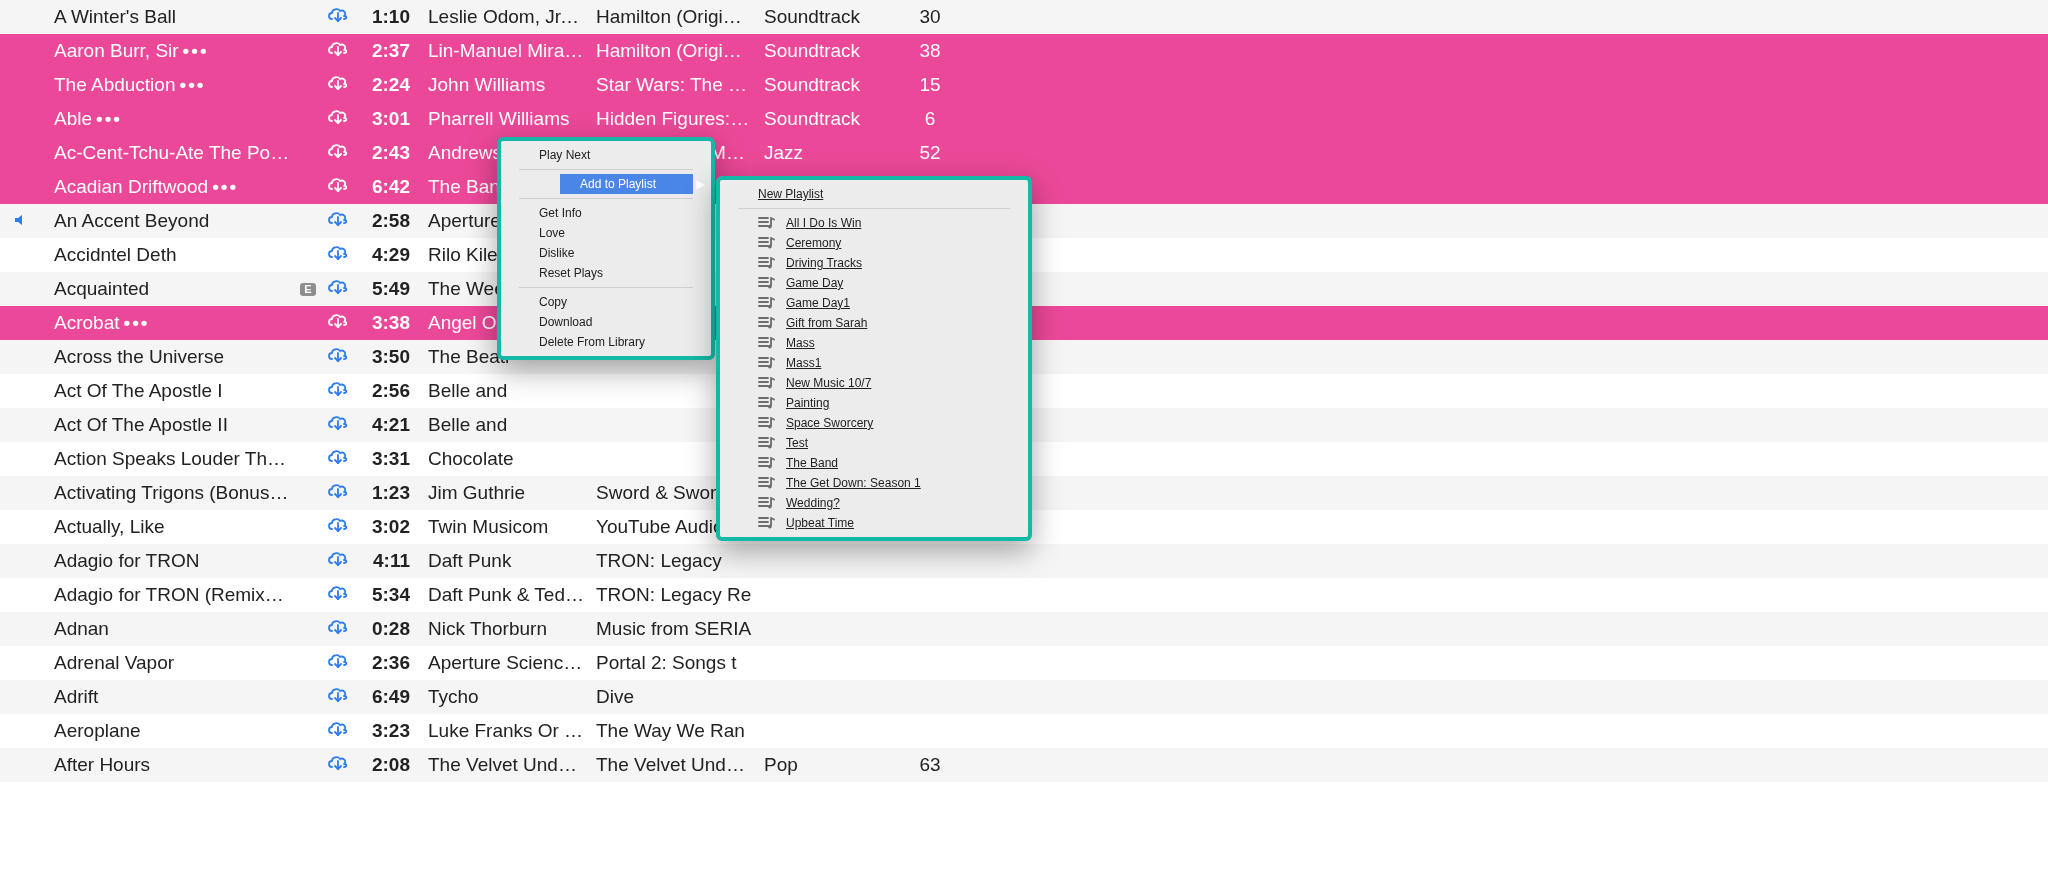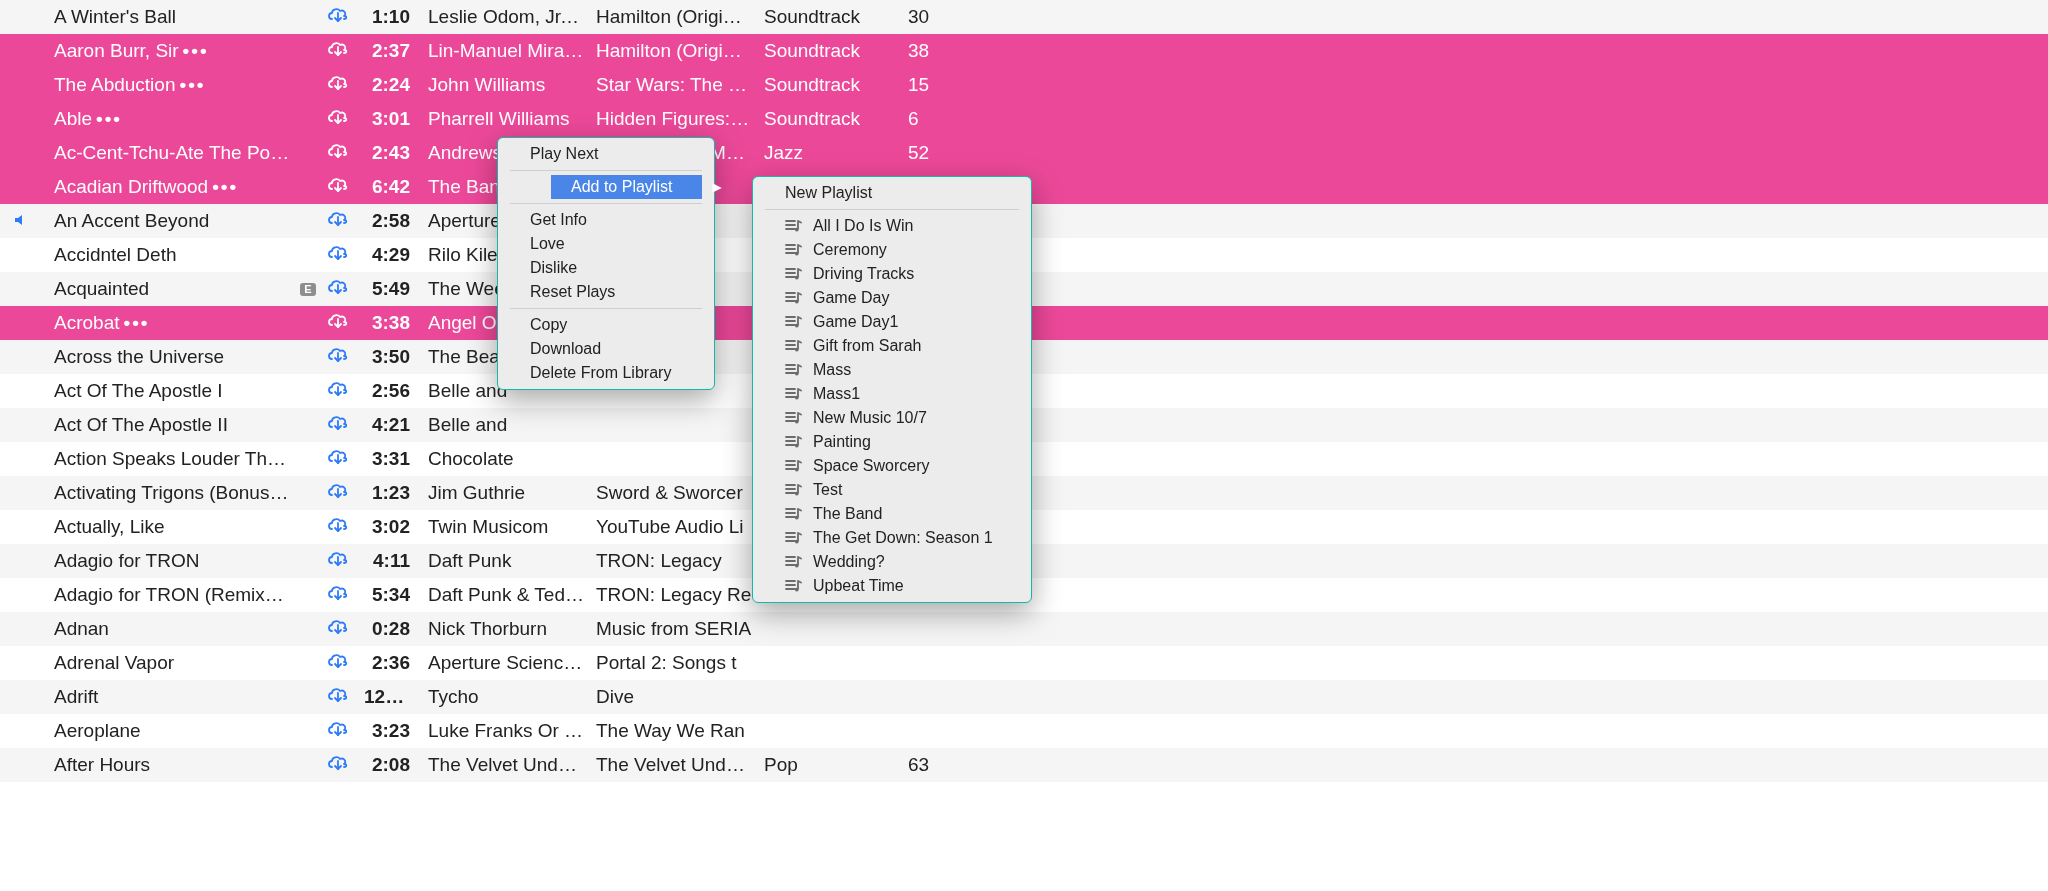--- a/index.html
+++ b/index.html
@@ -30,43 +30,43 @@
   .cell { overflow: hidden; text-overflow: ellipsis; padding: 0 6px; }
   .c-icon   { width: 40px; display:flex; justify-content:center; }
   .c-name   { width: 258px; padding-left: 14px; }
   .c-explicit { width: 20px; display:flex; justify-content:center;}
   .c-cloud  { width: 40px; display:flex; justify-content:center;}
   .c-time   { width: 64px; text-align: right; padding-right: 12px; font-weight: bold;}
   .c-artist { width: 168px; }
   .c-album  { width: 168px; }
   .c-genre  { width: 116px; }
   .c-love   { width: 28px; display:flex; justify-content:center;}
-  .c-plays  { width: 56px; text-align: left; }
+  .c-plays  { width: 56px; text-align: center; }
 
   .more { color: #888; letter-spacing: 2px; font-weight: 700; margin-left: 4px; }
   .explicit-badge {
     background:#8e8e8e; color:#fff; font-size:11px; font-weight:700;
     border-radius:3px; padding: 1px 4px; line-height:1;
   }
 
   .cloud svg path, .cloud svg line, .cloud svg polyline {
     stroke:#2f7cf6; stroke-width:1.8; fill:none; stroke-linecap:round; stroke-linejoin:round;
   }
 
   .speaker svg path { fill:#2f7cf6; }
 
   
   .ctx {
     position: absolute;
     background: #ececec;
-    border: 1px solid #14b8a6;
+    border: 4px solid #14b8a6;
     border-radius: 6px;
     box-shadow: 0 10px 30px rgba(0,0,0,0.35);
-    font-size: 16px;
-    padding: 4px 12px;
+    font-size: 12px;
+    padding: 4px 18px;
     color:#222;
   }
   .ctx .item {
     padding: 3px 20px;
     white-space: nowrap;
     display:flex; align-items:center; gap:10px;
   }
   .ctx .item.hl { background: #4a86e8; color: #fff; margin-left: 41px; }
   .ctx .item.submenu::after { content: "▶"; margin-left:auto; font-size:12px; padding-left:30px;}
   .ctx .item.hl.submenu::after { color:#fff; }
@@ -453,21 +453,21 @@
       <div class="cell c-icon"></div>
       <div class="cell c-name">Adrift</div>
       <div class="cell c-explicit"></div>
       <div class="cell c-cloud">
         <span class="cloud"><svg width="24" height="18" viewBox="0 0 24 18">
             <path d="M6 13 C2 13 2 7 6 7 C6 3 12 2 14 5 C18 3 21 8 18 10 C21 10 21 13 18 13"></path>
             <line x1="12" y1="7" x2="12" y2="15"></line>
             <polyline points="9 12 12 15 15 12"></polyline>
           </svg></span>
       </div>
-      <div class="cell c-time">12:02</div>
+      <div class="cell c-time">6:49</div>
       <div class="cell c-artist">Tycho</div>
       <div class="cell c-album">Dive</div>
       <div class="cell c-genre"></div>
       <div class="cell c-love"></div>
       <div class="cell c-plays"></div>
     </div>
     <div class="row">
       <div class="cell c-icon"></div>
       <div class="cell c-name">Aeroplane</div>
       <div class="cell c-explicit"></div>
@@ -513,21 +513,21 @@
     <div class="item">Get Info</div>
     <div class="item">Love</div>
     <div class="item">Dislike</div>
     <div class="item">Reset Plays</div>
     <hr>
     <div class="item">Copy</div>
     <div class="item">Download</div>
     <div class="item">Delete From Library</div>
   </div>
 
-<div class="ctx" id="ctx2" style="left:752px; top:176px; width:280px;">
+<div class="ctx" id="ctx2" style="left:716px; top:176px; width:316px;text-decoration:underline;">
     <div class="item">New Playlist</div>
     <hr>
     <div class="item">
       <span class="playlist-icon"><svg width="18" height="14" viewBox="0 0 18 14">
           <line x1="1" y1="2" x2="10" y2="2"></line>
           <line x1="1" y1="6" x2="10" y2="6"></line>
           <line x1="1" y1="10" x2="10" y2="10"></line>
           <path d="M13 2 L13 10 C13 11.5 11.5 12 11 11 C10.5 10 12 9 13 9.5 M13 2 L16 3.5"></path>
         </svg></span>
       <span>All I Do Is Win</span>

